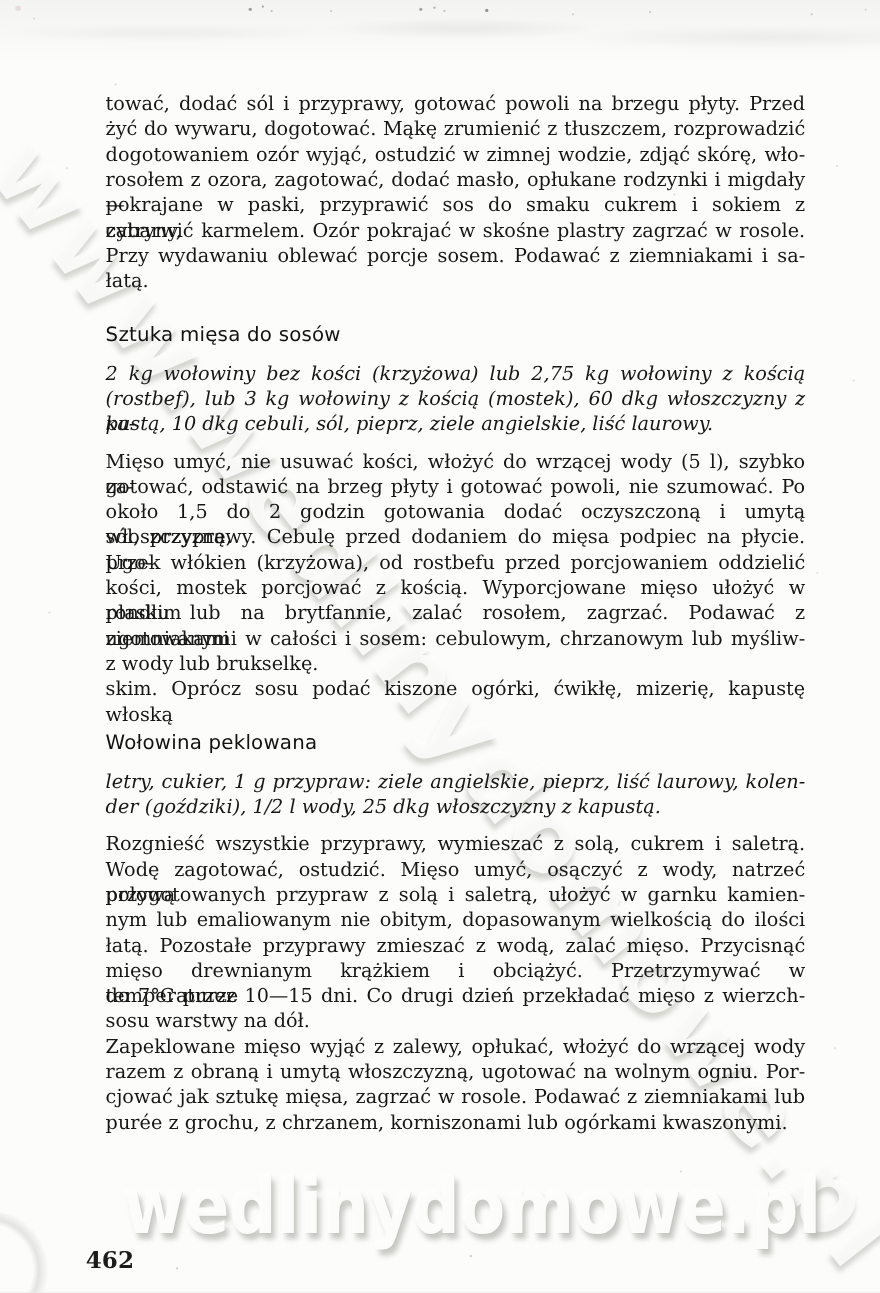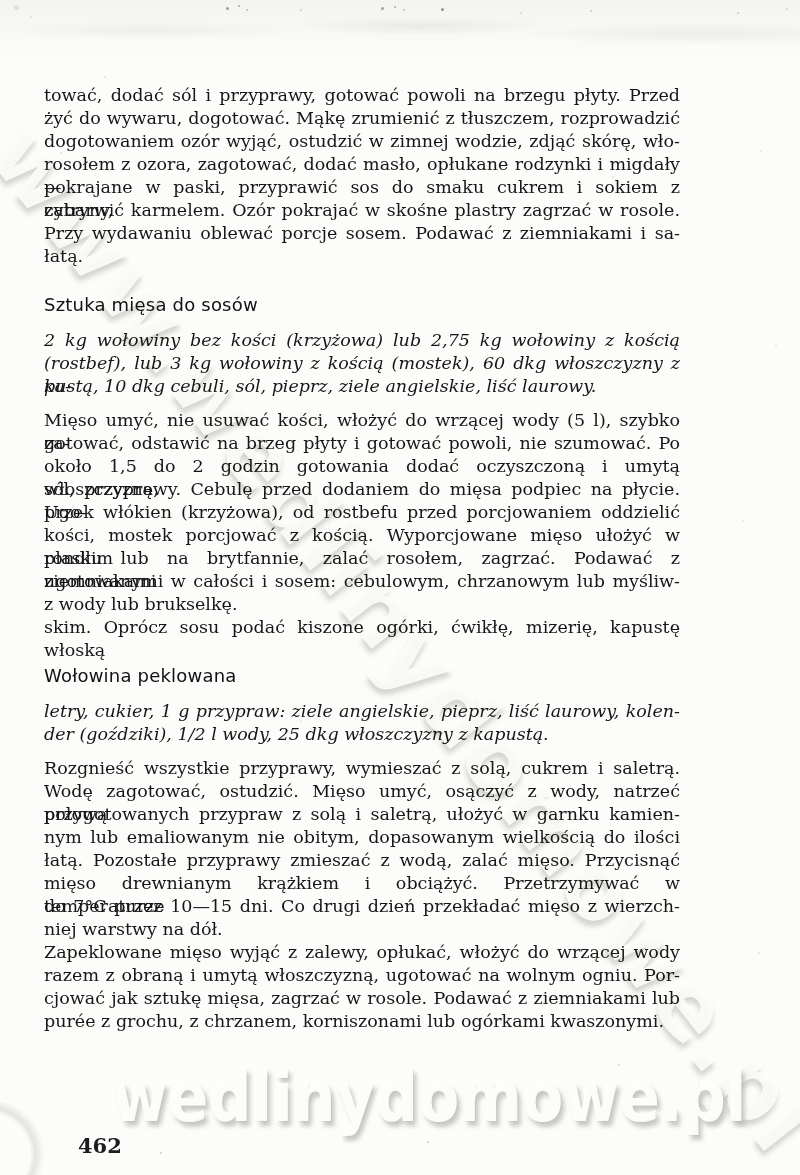--- a/index.html
+++ b/index.html
@@ -42,21 +42,21 @@
   .wm-bottom{
     left:112px;top:1056px;
     font-size:70px;
     transform:scaleX(0.86);transform-origin:0 0;
     color:rgba(253,253,251,0.97);
     text-shadow:4px 5px 5px rgba(183,183,178,0.75), -1px -1px 2px rgba(255,255,255,0.95), 1px 1px 0 rgba(200,200,195,0.35);
   }
   
   .content{
     position:relative;z-index:2;
-    margin:0 72px 0 44px;width:636px;
+    margin:0 72px 0 96px;width:636px;
     font-size:17.5px;line-height:23px;font-weight:500;
   }
   .para{margin:0 0 0 0;padding:0;}
   .para.first{padding-top:84px;}
   .para.after-ingredients{margin-top:11px;}
   .line{
     text-align:justify;text-align-last:justify;
     height:23px;overflow:visible;
   }
   .line.last{text-align-last:left;}
@@ -117,21 +117,21 @@
         <div class="line last">der (goździki), 1/2 l wody, 25 dkg włoszczyzny z kapustą.</div>
       </div>
       <div class="para after-ingredients">
         <div class="line">Rozgnieść wszystkie przyprawy, wymieszać z solą, cukrem i saletrą.</div>
         <div class="line">Wodę zagotować, ostudzić. Mięso umyć, osączyć z wody, natrzeć połową</div>
         <div class="line">przygotowanych przypraw z solą i saletrą, ułożyć w garnku kamien-</div>
         <div class="line">nym lub emaliowanym nie obitym, dopasowanym wielkością do ilości</div>
         <div class="line">łatą. Pozostałe przyprawy zmieszać z wodą, zalać mięso. Przycisnąć</div>
         <div class="line">mięso drewnianym krążkiem i obciążyć. Przetrzymywać w temperaturze</div>
         <div class="line">do 7°C przez 10—15 dni. Co drugi dzień przekładać mięso z wierzch-</div>
-        <div class="line last">niej warstwy na dół.</div>
+        <div class="line last">sosu warstwy na dół.</div>
       </div>
       <div class="para">
         <div class="line">Zapeklowane mięso wyjąć z zalewy, opłukać, włożyć do wrzącej wody</div>
         <div class="line">razem z obraną i umytą włoszczyzną, ugotować na wolnym ogniu. Por-</div>
         <div class="line">cjować jak sztukę mięsa, zagrzać w rosole. Podawać z ziemniakami lub</div>
         <div class="line last">purée z grochu, z chrzanem, korniszonami lub ogórkami kwaszonymi.</div>
       </div>
     </div>
 
   <div class="page-number">462</div>

